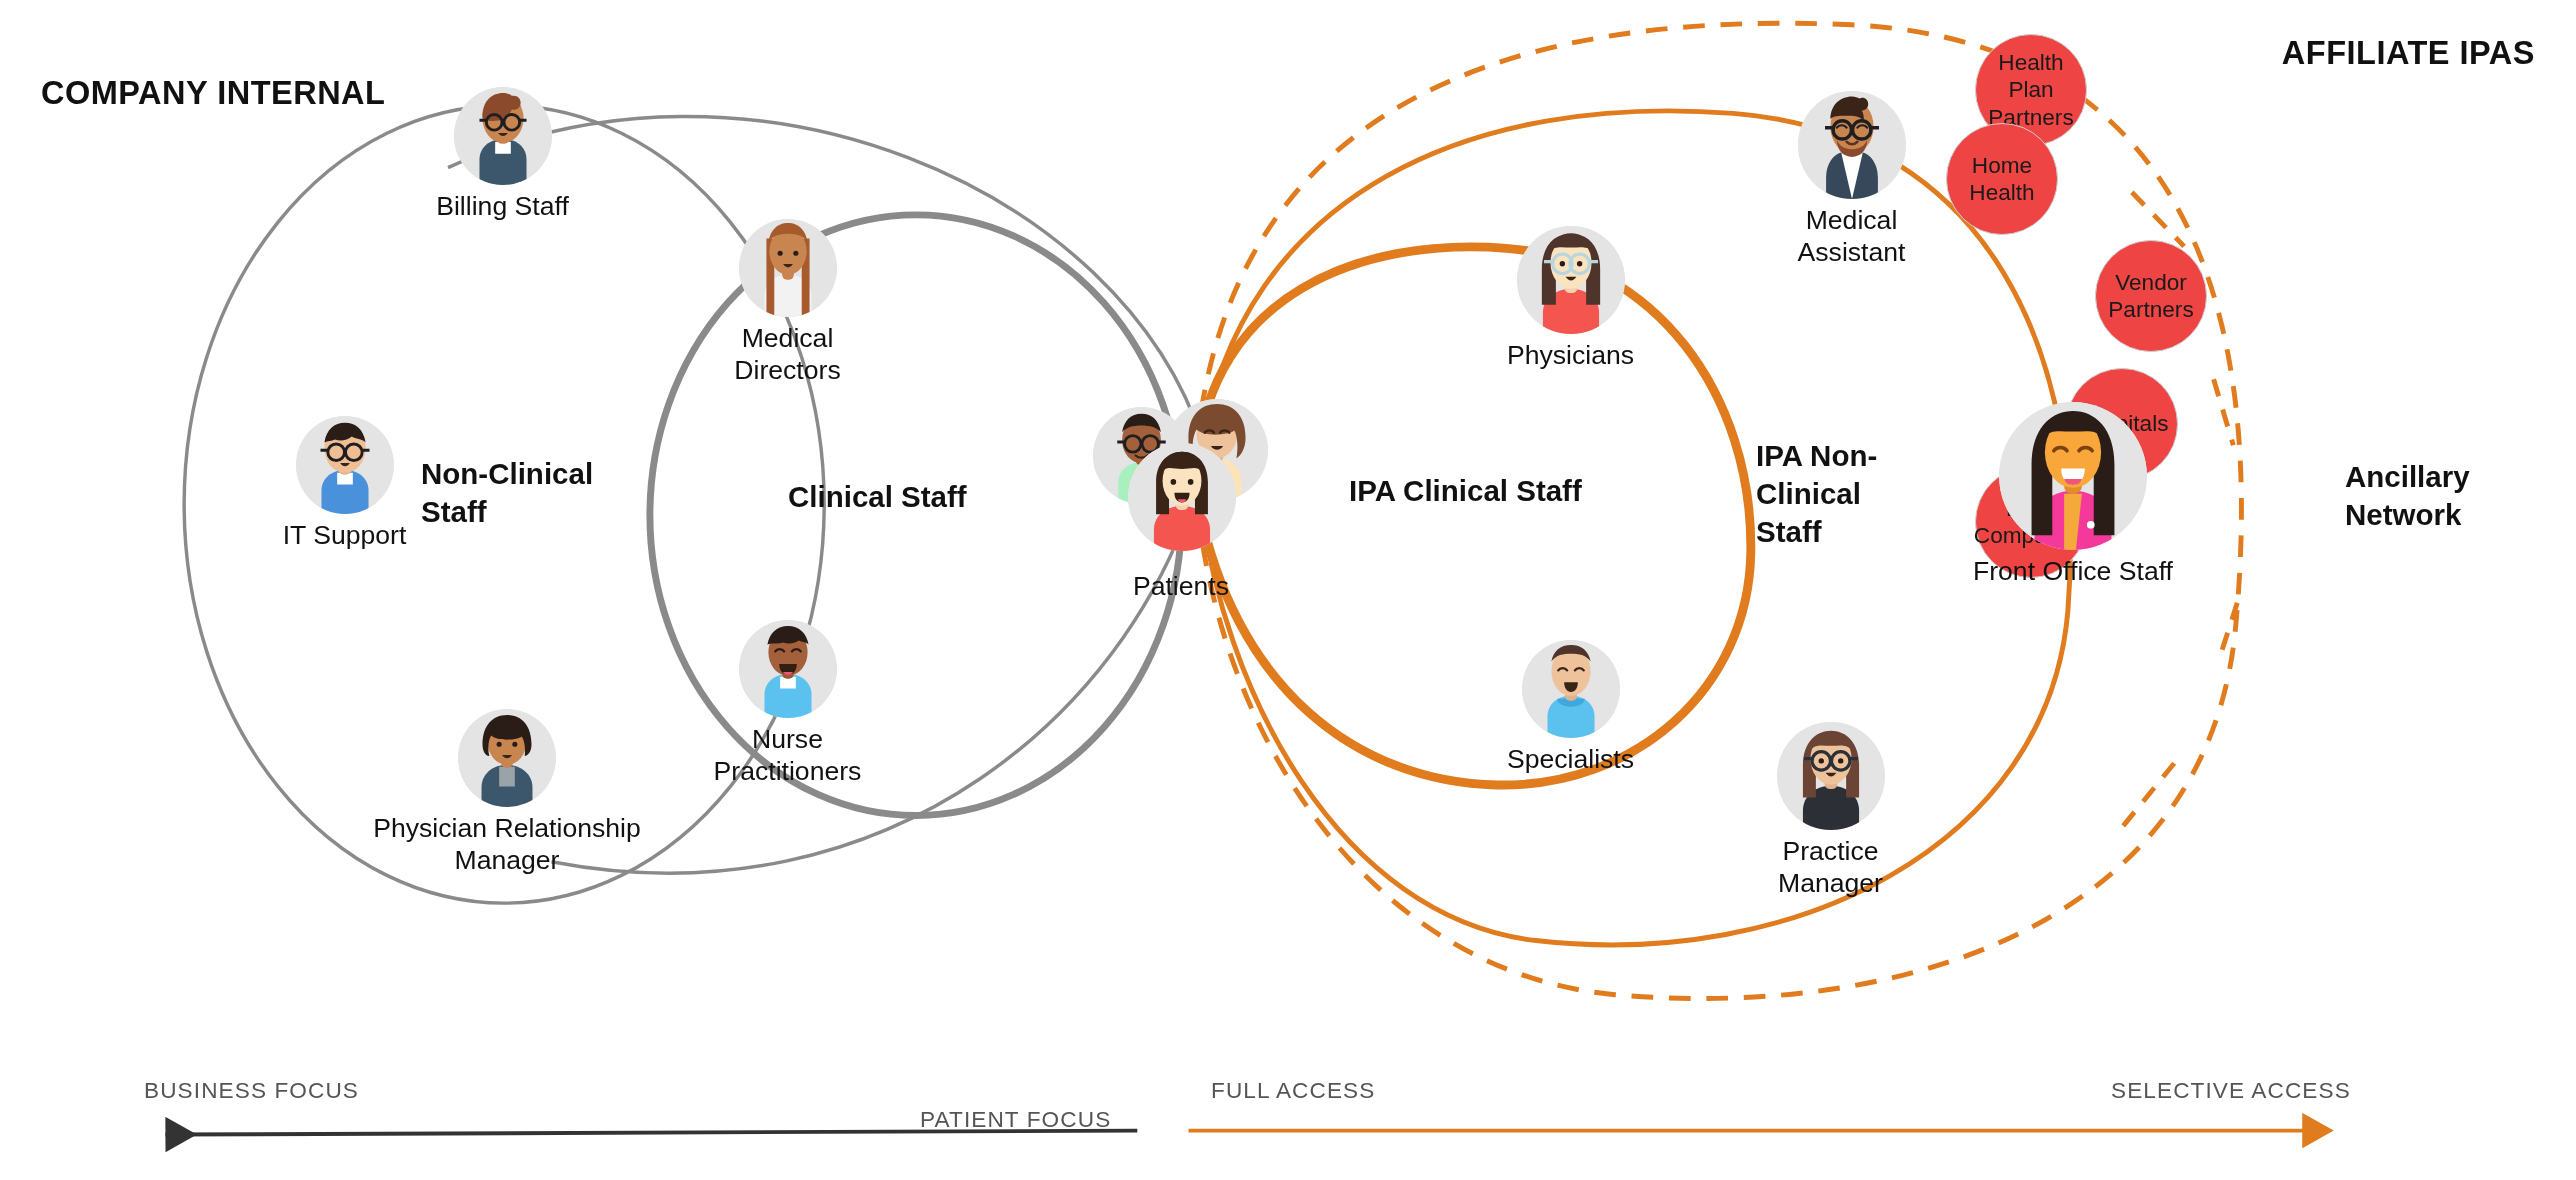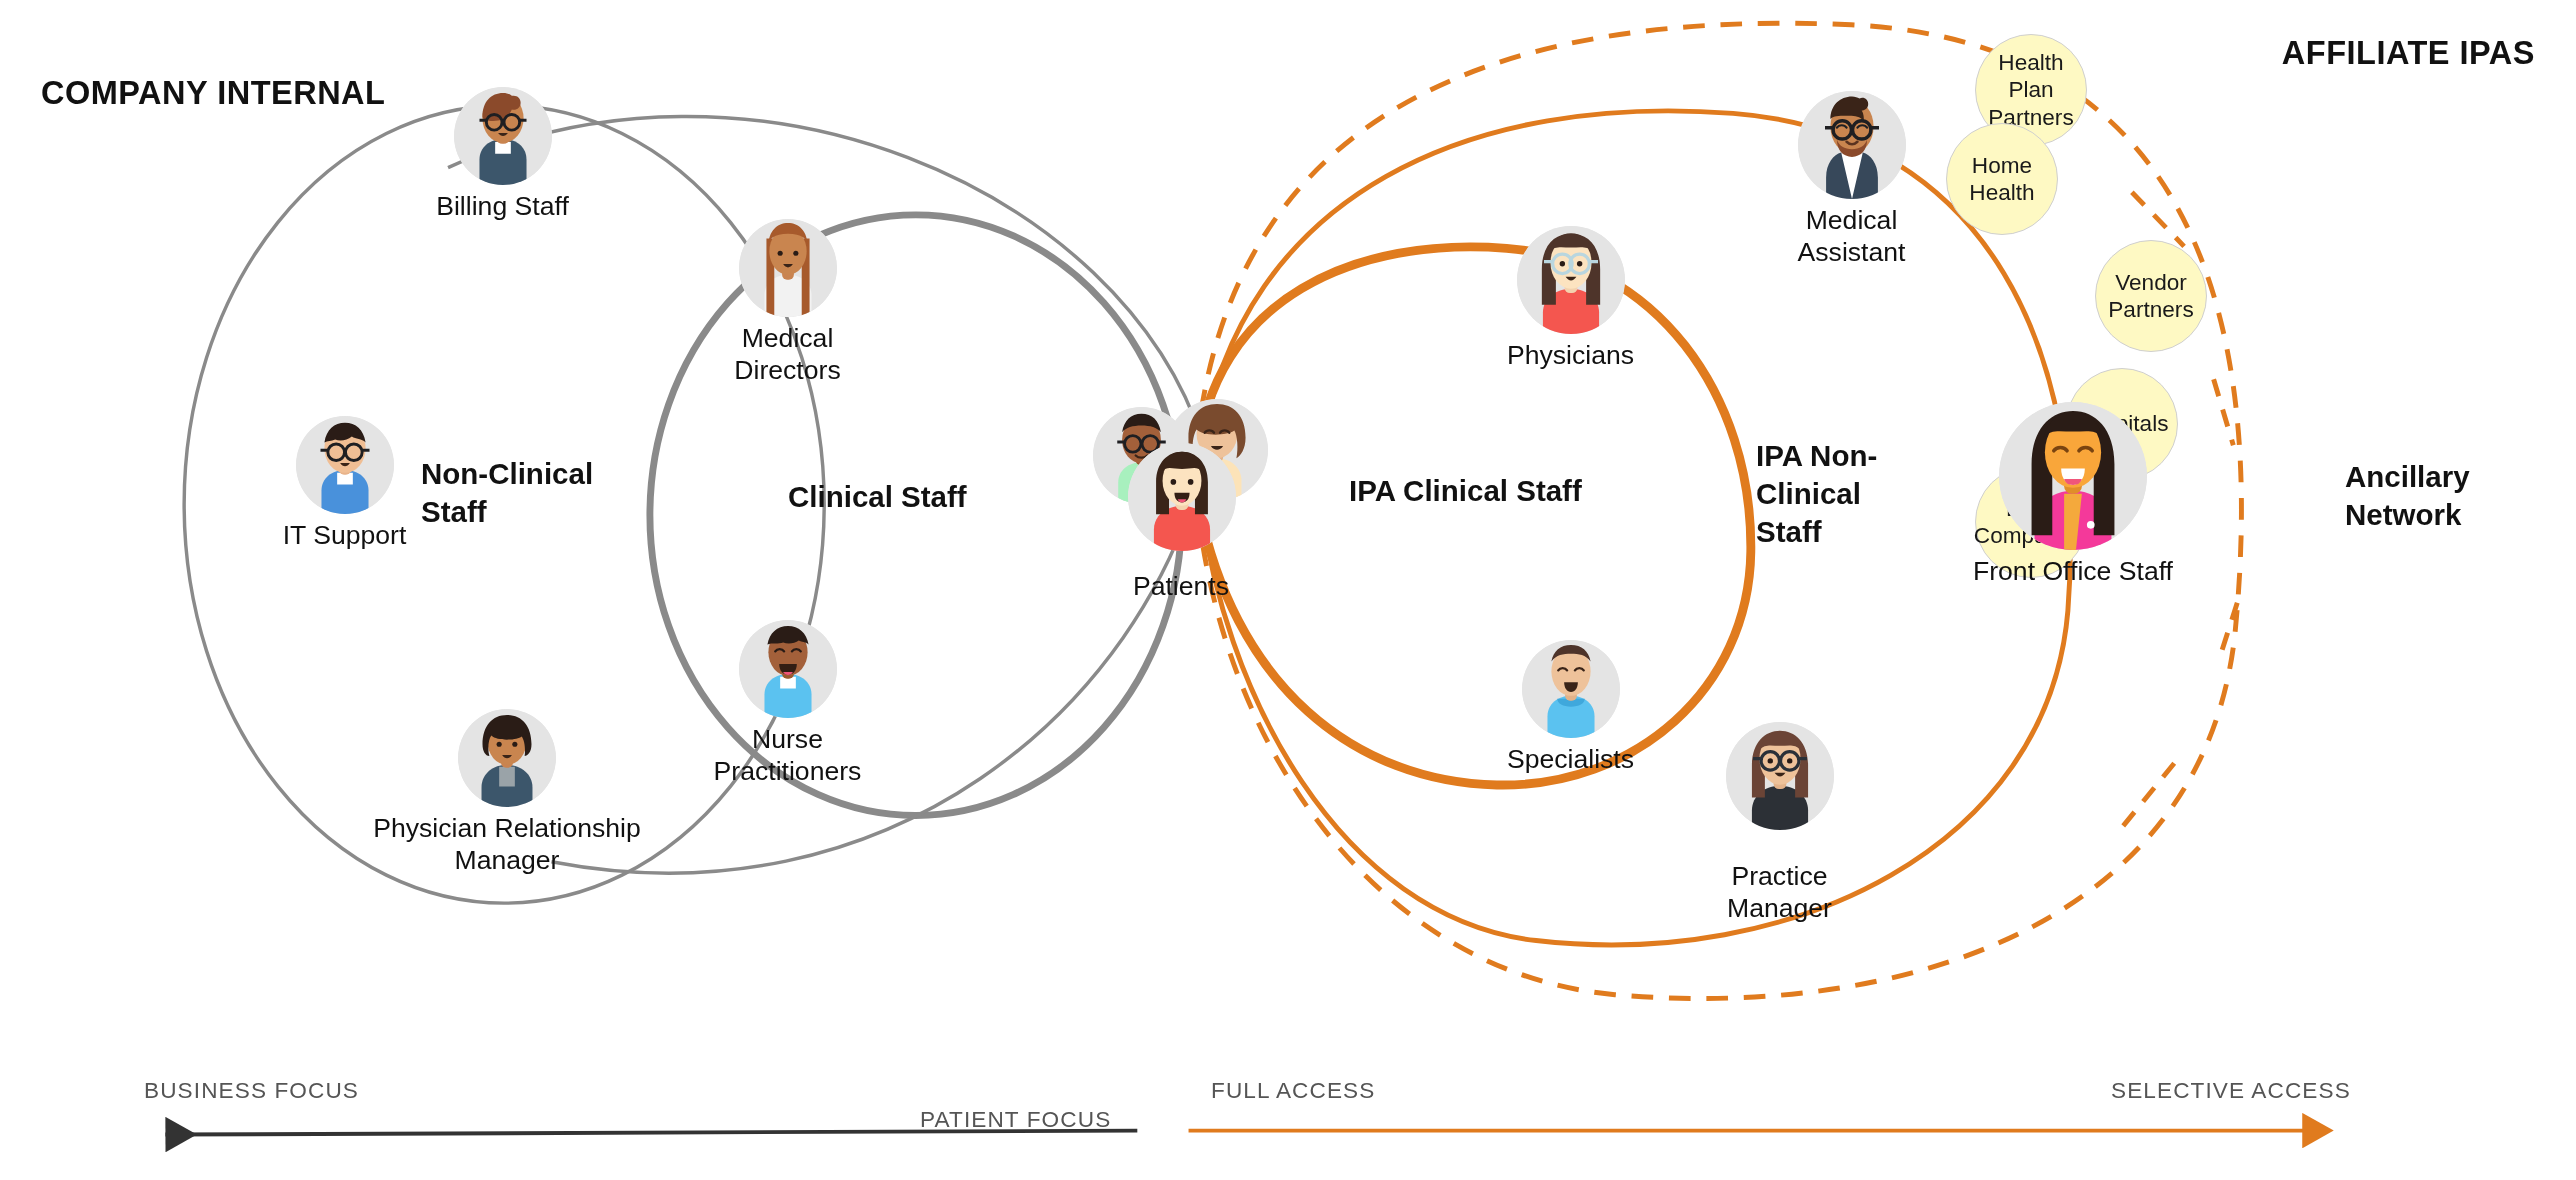--- a/index.html
+++ b/index.html
@@ -21,21 +21,21 @@
                color:#111;z-index:6;white-space:pre-line;}
 
   .node{position:absolute;z-index:5;display:flex;flex-direction:column;align-items:center;}
   .node .cap{margin-top:4.9px;font-size:26.6px;line-height:1.22;text-align:center;color:#111;
              white-space:pre-line;}
 
   .av{position:relative;border-radius:50%;background:#e4e4e4;overflow:hidden;
       width:98px;height:98px;}
   .av svg{display:block;width:100%;height:100%;}
 
-  .bubble{position:absolute;border-radius:50%;background:#fef9c3;border:1px solid #cfcfcf;
+  .bubble{position:absolute;border-radius:50%;background:#ef4444;border:1px solid #cfcfcf;
           display:flex;align-items:center;justify-content:center;text-align:center;
           font-size:22.6px;line-height:1.2;color:#1a1a1a;white-space:pre-line;z-index:4;}
 
   .axis-cap{position:absolute;font-size:22.6px;letter-spacing:1.1px;color:#555;
             white-space:nowrap;z-index:6;}
 </style>
 </head>
 <body>
 
 <div id="stage">
@@ -292,21 +292,21 @@
         <path d="M30 24c3-11 10-17 20-17s17 6 20 17c-5-6-12-4-20-4s-15-2-20 4z" fill="#2A1C16"></path>
         <path d="M37 33c2-3 7-3 9 0M54 33c2-3 7-3 9 0" stroke="#7A4410" stroke-width="2.4" fill="none" stroke-linecap="round"></path>
         <path d="M42 45h16c0 7-4 11-8 11s-8-4-8-11z" fill="#FFF"></path>
         <path d="M44 52h12c-1 3-3 4-6 4s-5-1-6-4z" fill="#F0567A"></path>
         <circle cx="62" cy="83" r="2.6" fill="#FFF"></circle>
       </svg>
     </div>
     <div class="cap">Front Office Staff</div>
   </div>
 
-  <div class="node" style="left:1681px;top:722px;width:197px;gap:25px;">
+  <div class="node" style="left:1732px;top:722px;width:197px;">
     <div class="av" style="width:108px;height:108px;">
       <svg viewBox="0 0 100 100">
         <circle cx="50" cy="50" r="50" fill="#E4E4E4"></circle>
         <path d="M24 82c0-14 12-23 26-23s26 9 26 23v18H24z" fill="#2C3036"></path>
         <rect x="44" y="40" width="12" height="22" rx="5" fill="#E3B289"></rect>
         <path d="M24 40c0-21 12-32 26-32s26 11 26 32v30H64V38H36v32H24z" fill="#6B4436"></path>
         <ellipse cx="50" cy="34" rx="19" ry="24" fill="#EEC29A"></ellipse>
         <path d="M31 26c3-11 10-17 19-17s16 6 19 17c-5-6-11-4-19-4s-14-2-19 4z" fill="#6B4436"></path>
         <circle cx="41" cy="36" r="8.5" fill="none" stroke="#2A3038" stroke-width="3"></circle>
         <circle cx="59" cy="36" r="8.5" fill="none" stroke="#2A3038" stroke-width="3"></circle>

